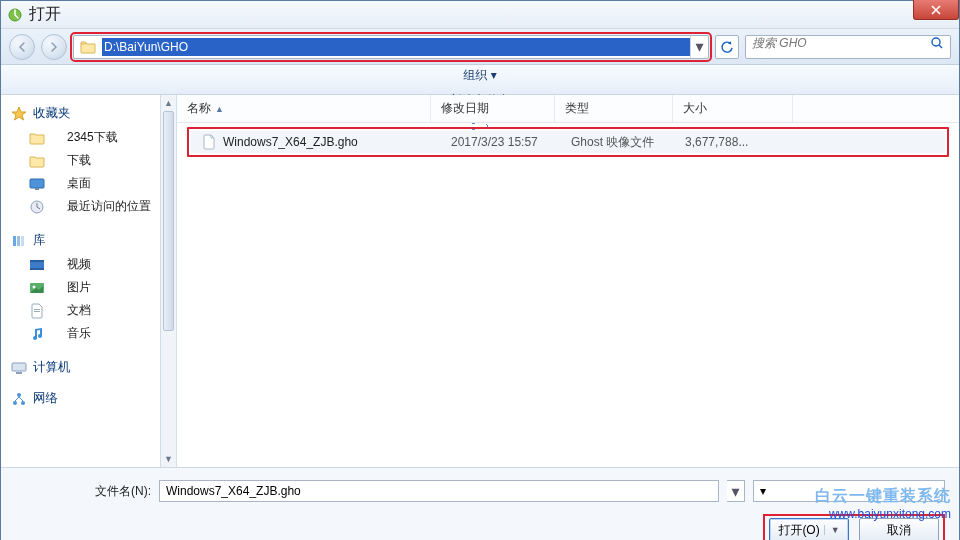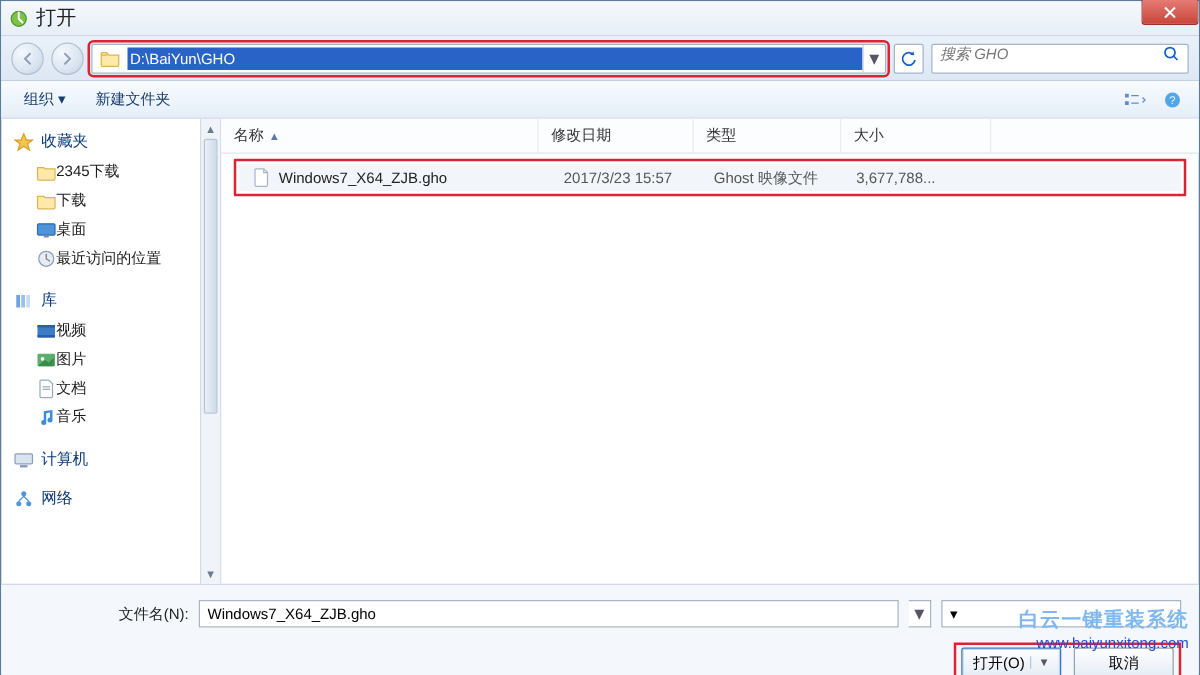--- a/index.html
+++ b/index.html
@@ -21,31 +21,31 @@
   .address-wrap { flex: 0 0 auto; width: 636px; height: 24px; display: flex; border: 1px solid #a5b5c8; background: #fff; border-radius: 2px; outline: 2px solid #d23; outline-offset: 1px; }
   .folder-chip { display: flex; align-items: center; padding: 0 6px; gap: 4px; }
   .addr-text { flex: 1; font-size: 12px; color: #fff; background: #2a63c8; align-self: center; height: 18px; line-height: 18px; padding: 0 2px; }
   .addr-drop { width: 18px; display: flex; align-items: center; justify-content: center; border-left: 1px solid #d0d8e2; color:#556; cursor: pointer; }
   .refresh-btn { width: 24px; height: 24px; border: 1px solid #a5b5c8; background: #fff; display: flex; align-items: center; justify-content: center; border-radius: 2px; color:#1560c0; cursor:pointer; }
   .search-box { flex: 1; height: 24px; border: 1px solid #a5b5c8; background: #fff; border-radius: 2px; display: flex; align-items: flex-start; padding: 0 6px; gap: 6px; }
   .search-box input { border: none; outline: none; font-size: 12px; flex: 1; background: transparent; color:#333; font-style: italic; }
   .search-box .mag { color:#1560c0; }
 
   
-  .toolbar { height: 30px; background: linear-gradient(#f7fbff,#e5eef8); border-bottom: 1px solid #cbd6e3; display: flex; align-items: center; padding: 0 8px; gap: 4px; font-size: 12px; color: #1a3e6e; }
+  .toolbar { height: 30px; background: linear-gradient(#f7fbff,#e5eef8); border-bottom: 1px solid #cbd6e3; display: flex; align-items: center; padding: 0 8px; gap: 4px; font-size: 12px; color: #1a3e6e; flex-direction: column; }
   .tool-item { padding: 2px 10px; display: flex; align-items: center; gap: 4px; cursor: pointer; border-radius: 2px; }
   .tool-spacer { flex: 1; }
   .tool-icon-btn { width: 26px; height: 22px; display: flex; align-items: center; justify-content: center; cursor: pointer; border-radius:2px; color:#2a5a9a; }
 
   
   .body { display: flex; height: 372px; }
   .sidebar { width: 176px; border-right: 1px solid #d6dee8; padding: 10px 8px; font-size: 12px; color: #1a1a1a; overflow: hidden; position:relative; }
   .side-group { margin-bottom: 14px; }
   .side-head { display: flex; align-items: center; gap: 6px; font-size: 12.5px; color: #0a3a78; margin-bottom: 4px; padding-left: 2px; cursor:pointer; }
-  .side-item { display: flex; align-items: center; gap: 0; padding: 3px 0 3px 20px; cursor: pointer; }
+  .side-item { display: flex; align-items: center; gap: 22px; padding: 3px 0 3px 20px; cursor: pointer; }
   .ico { width: 16px; height: 16px; display: inline-flex; align-items: center; justify-content: center; }
   .side-scroll { position:absolute; right:0; top:0; bottom:0; width:16px; background:#f0f3f8; border-left:1px solid #d3dbe6; display:flex; flex-direction:column; }
   .side-scroll .sbtn { height:16px; display:flex; align-items:center; justify-content:center; color:#6a7b90; font-size:9px; cursor:pointer; }
   .side-scroll .track { flex:1; position:relative; }
   .side-scroll .thumb { position:absolute; left:2px; right:2px; top:0; height:220px; background:linear-gradient(90deg,#e9eff7,#cfdaea); border:1px solid #b7c4d6; border-radius:2px; }
 
   .filepane { flex: 1; position: relative; }
   .columns { display: flex; height: 28px; border-bottom: 1px solid #e1e6ee; font-size: 12px; color: #333; align-items: flex-start; background:#fcfdff; }
   .col { padding: 0 10px; border-right: 1px solid #e8ecf2; height: 100%; display: flex; align-items: center; cursor:pointer; gap:4px; }
   .col.name { width: 254px; }

